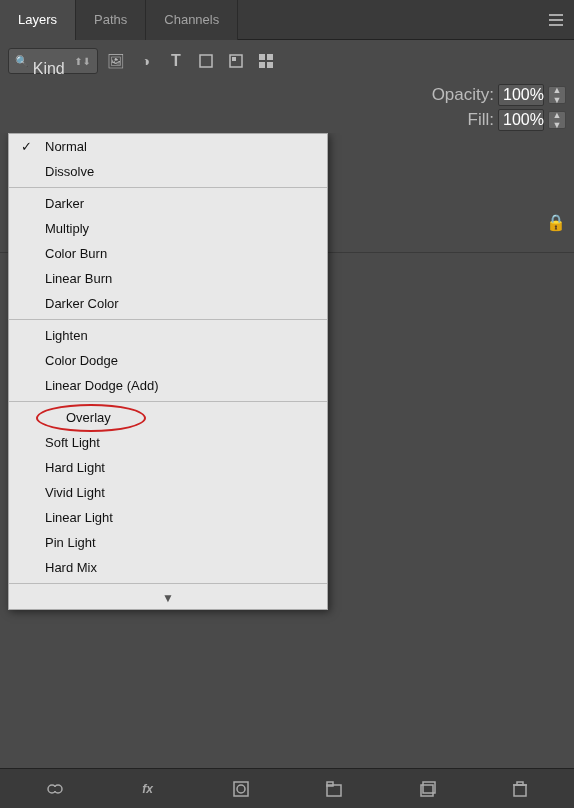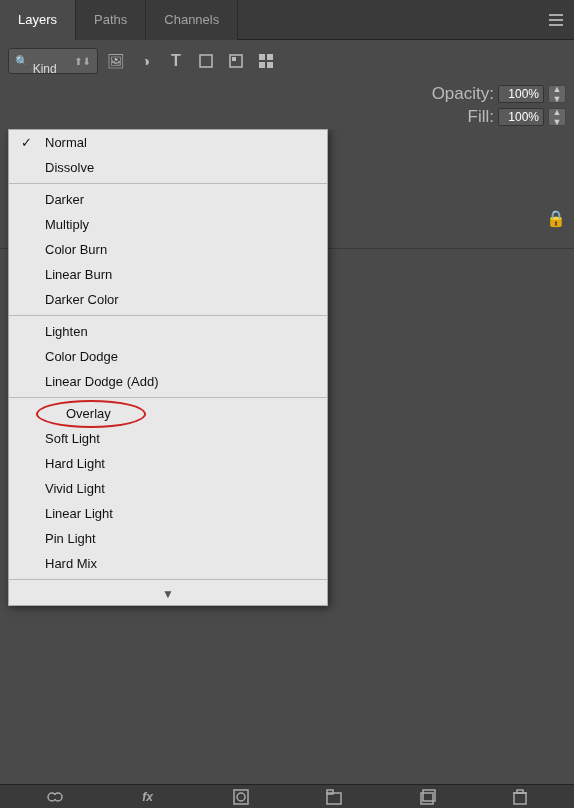--- a/index.html
+++ b/index.html
@@ -86,21 +86,21 @@
       height: 26px;
       min-width: 90px;
     }
 
     .kind-dropdown .search-icon {
       font-size: 11px;
       color: #aaa;
     }
 
     .kind-dropdown .label {
-      font-size: 12px;
+      font-size: 16px;
       color: #ddd;
       flex: 1;
       margin-top: 16px;
     }
 
     .kind-dropdown .arrow {
       font-size: 10px;
       color: #aaa;
     }
 
@@ -146,21 +146,21 @@
       color: #ddd;
     }
 
     .lock-icon {
       font-size: 16px;
       color: #999;
     }
 
     
     .bottom-toolbar {
-      height: 24px;
+      height: 40px;
       background: #3a3a3a;
       display: flex;
       align-items: center;
       justify-content: space-around;
       padding: 0 8px;
       border-top: 1px solid #222;
     }
 
     .bottom-icon {
       width: 28px;
@@ -259,21 +259,21 @@
       font-size: 17px;
       min-width: 44px;
       text-align: right;
     }
 
     .ctrl-input {
       background: #5a5a5a;
       border: 1px solid #333;
       border-radius: 2px;
       color: #fff;
-      font-size: 12px;
+      font-size: 16px;
       width: 46px;
       text-align: right;
       padding: 1px 4px;
     }
 
     .ctrl-btn {
       background: #666;
       border: 1px solid #444;
       border-radius: 2px;
       width: 18px;

